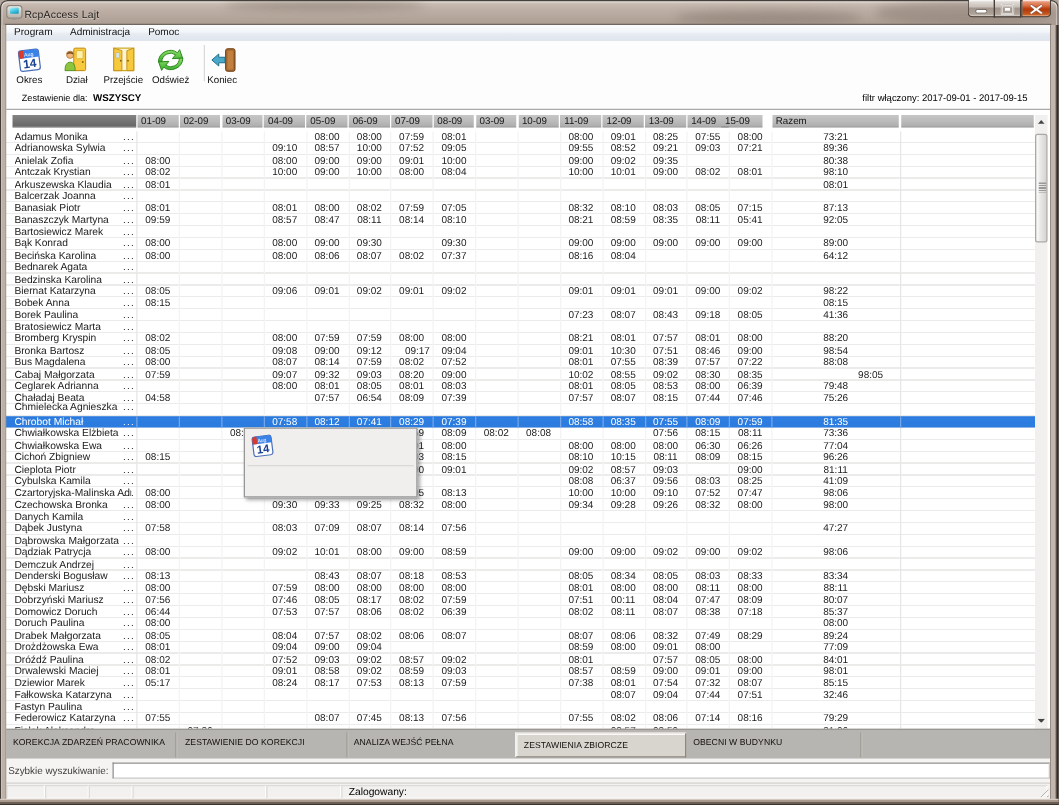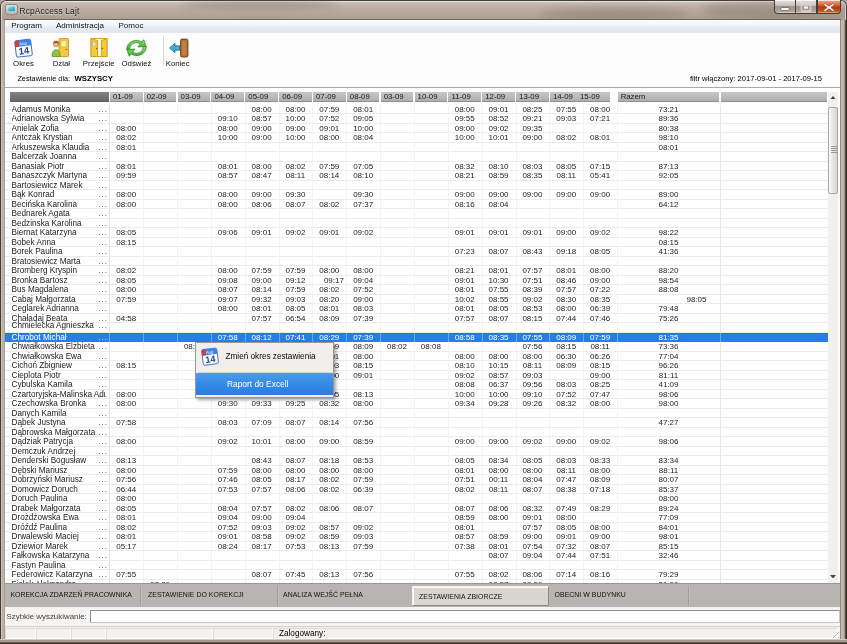--- a/index.html
+++ b/index.html
@@ -853,36 +853,30 @@
 <div class="rw" style="top:475.00px">
       <b class="nm">Fiołek Aleksandra</b>
       <b class="dt">...</b>
       <i style="left:143.15px;width:33.85px">07:26</i>
       <i style="left:481.65px;width:33.85px">08:57</i>
       <i style="left:515.50px;width:33.85px">08:59</i>
       <i style="left:617.05px;width:102.95px">31:06</i>
     </div>
 </div>
 <div id="cmenu">
- <div class="it1">
-      <span>Zmień okres zestawienia</span>
-    </div>
  <div id="cmicon"><svg width="20" height="21" viewBox="0 0 21 22">
         <g transform="rotate(-7 10 11)">
           <rect x="2.5" y="3" width="16" height="16.5" rx="2" fill="#fdfdfd" stroke="#4a6fb8"></rect>
           <path d="M2.5 5 a2 2 0 0 1 2-2 h12 a2 2 0 0 1 2 2 v4.2 h-16 z" fill="#3b82e8"></path>
           <path d="M2.5 5 a2 2 0 0 1 2-2 h1.8 v6.2 h-3.8 z" fill="#d93a2a"></path>
           <text x="10.5" y="8" font-size="4.2" fill="#fff" text-anchor="middle" font-family="Liberation Sans, sans-serif">Aug</text>
           <text x="10.5" y="17.2" font-size="9.5" font-weight="bold" fill="#17418f" text-anchor="middle" font-family="Liberation Sans, sans-serif">14</text>
         </g>
       </svg></div>
  <div class="sep"></div>
- <div class="it2">
-      <span>Raport do Excell</span>
-    </div>
 </div>
 <div id="tabs">
  <span class="tl" style="left:5.4px">KOREKCJA ZDARZEŃ PRACOWNIKA</span>
  <span class="tl" style="left:143px">ZESTAWIENIE DO KOREKCJI</span>
  <span class="tl" style="left:278px">ANALIZA WEJŚĆ PEŁNA</span>
  <span class="tv" style="left:135px"></span>
  <span class="tv" style="left:272px"></span>
  <span class="tv" style="left:683px"></span>
  <div id="seltab">
       <span>ZESTAWIENIA ZBIORCZE</span>

